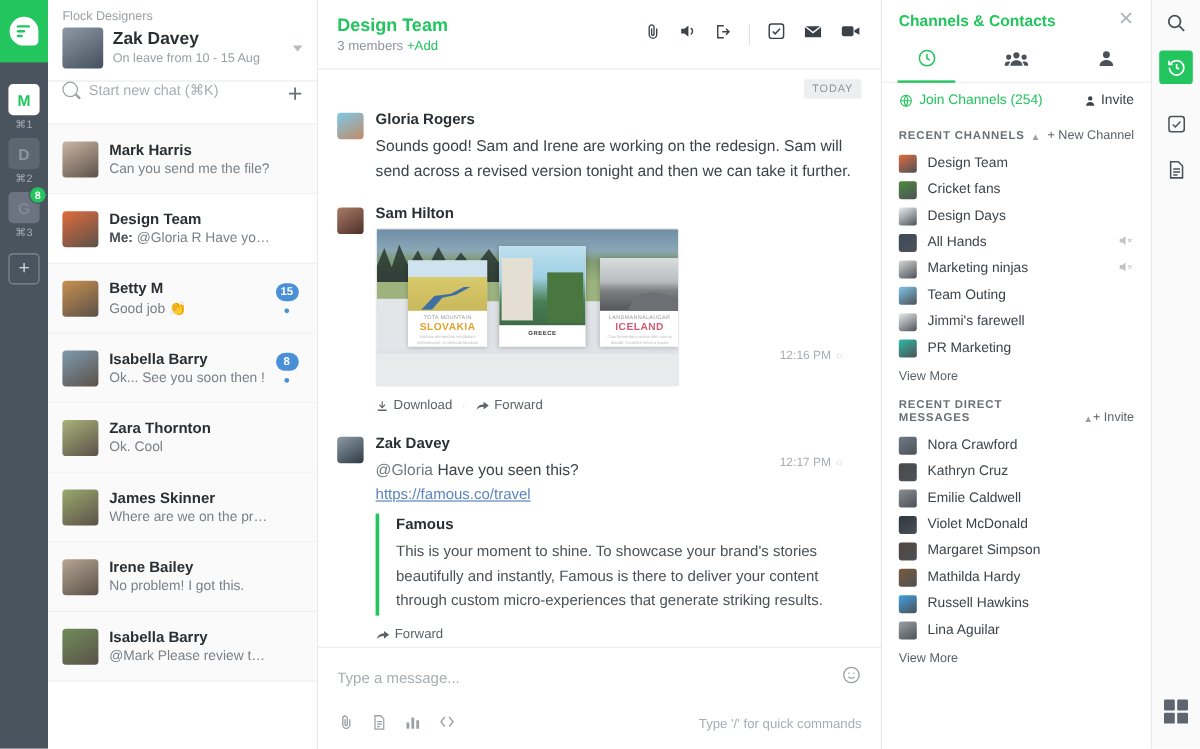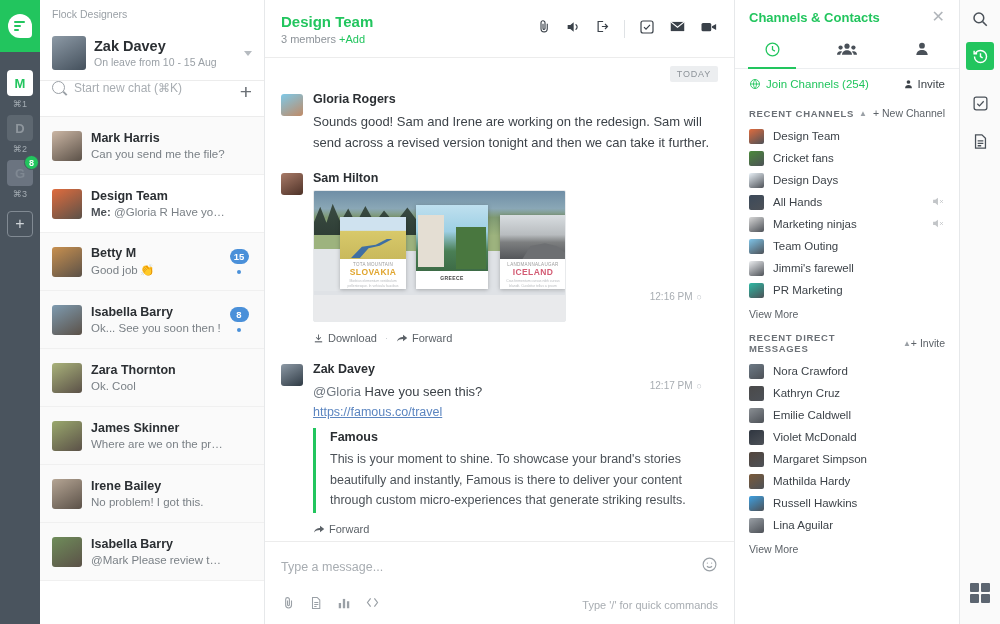--- a/index.html
+++ b/index.html
@@ -28,21 +28,21 @@
   .team-tile.img1 { background: #6b7480; color:#7f8892; }
   .team-key { font-size: 9px; color: #a4acb3; margin-top: 3px; letter-spacing: .3px;}
   .team-badge { position:absolute; top:-5px; right:-6px; background:#22c55e; color:#fff; font-size:9px; font-weight:bold;
                 border-radius:9px; min-width:15px; height:15px; line-height:15px; text-align:center; padding:0 3px; border:1.5px solid #4a545e;}
   .team-add { width:26px; height:26px; border:1px solid #818a93; border-radius:4px; color:#cfd4d8; font-size:16px;
               display:flex; align-items:center; justify-content:center; margin-top:6px;}
 
   
   .pane-list { width: 225px; flex: 0 0 225px; background: #fff; border-right: 1px solid #e6e8ea; display:flex; flex-direction:column; }
   .profile { padding: 8px 12px 10px 12px; border-bottom: 1px solid #ececec; }
-  .profile-org { font-size: 10.5px; color: #9aa0a6; margin-bottom: 16px; }
+  .profile-org { font-size: 10.5px; color: #9aa0a6; margin-bottom: 3px; }
   .profile-row { display:flex; align-items:center; }
   .avatar { border-radius: 3px; background-size: cover; background-position:center; flex:none; }
   .profile-av { width: 34px; height: 34px; margin-right: 8px; }
   .profile-txt { flex:1; min-width:0; }
   .profile-name { font-size: 14.5px; font-weight: bold; color: #2b2f33; line-height:1.15; }
   .profile-status { font-size: 10.5px; color: #9aa0a6; margin-top:2px; }
   .caret { width:0;height:0;border-left:4.5px solid transparent;border-right:4.5px solid transparent;border-top:5px solid #b6bbc0; }
 
   .searchbar { height: 36px; display:flex; align-items:flex-start; padding: 0 12px; border-bottom: 1px solid #ececec; }
   .search-ico { width:13px;height:13px;border:1.6px solid #9aa0a6;border-radius:50%;position:relative;margin-right:9px;flex:none;}
@@ -132,21 +132,21 @@
   .rp-head { height:34px; display:flex; align-items:center; padding:0 14px; }
   .rp-title { font-size:13px; font-weight:bold; color:#22c55e; }
   .rp-close { margin-left:auto; color:#b0b5ba; font-size:16px; line-height:1;}
   .rp-tabs { display:flex; border-bottom:1px solid #eceef0; }
   .rp-tab { flex:1; height:34px; display:flex; align-items:center; justify-content:center; position:relative; color:#4a5159;}
   .rp-tab.active { color:#22c55e; }
   .rp-tab.active:after { content:""; position:absolute; left:18%; right:18%; bottom:-1px; height:2px; background:#22c55e;}
   .rp-actions { display:flex; align-items:center; padding:9px 14px; font-size:11.5px; }
   .rp-join { color:#22c55e; display:flex; align-items:center; gap:5px;}
   .rp-invite { margin-left:auto; color:#3d4349; display:flex; align-items:center; gap:4px;}
-  .sec-head { display:flex; align-items:center; padding:8px 14px 6px 14px; }
+  .sec-head { display:flex; align-items:flex-end; padding:8px 14px 6px 14px; }
   .sec-title { font-size:9.5px; font-weight:bold; letter-spacing:.7px; color:#6b7076; }
   .sec-caret { margin-left:5px; color:#9aa0a6; font-size:8px;}
   .sec-act { margin-left:auto; font-size:10.5px; color:#5c6268; }
   .rp-item { display:flex; align-items:center; padding:3px 14px; height:22px; }
   .rp-av { width:15px; height:15px; margin-right:9px; border-radius:2px;}
   .rp-lbl { font-size:11.5px; color:#3d4349; }
   .mute { margin-left:auto; opacity:.45;}
   .viewmore { font-size:10.5px; color:#5c6268; padding:7px 14px 4px 14px;}
 
   

